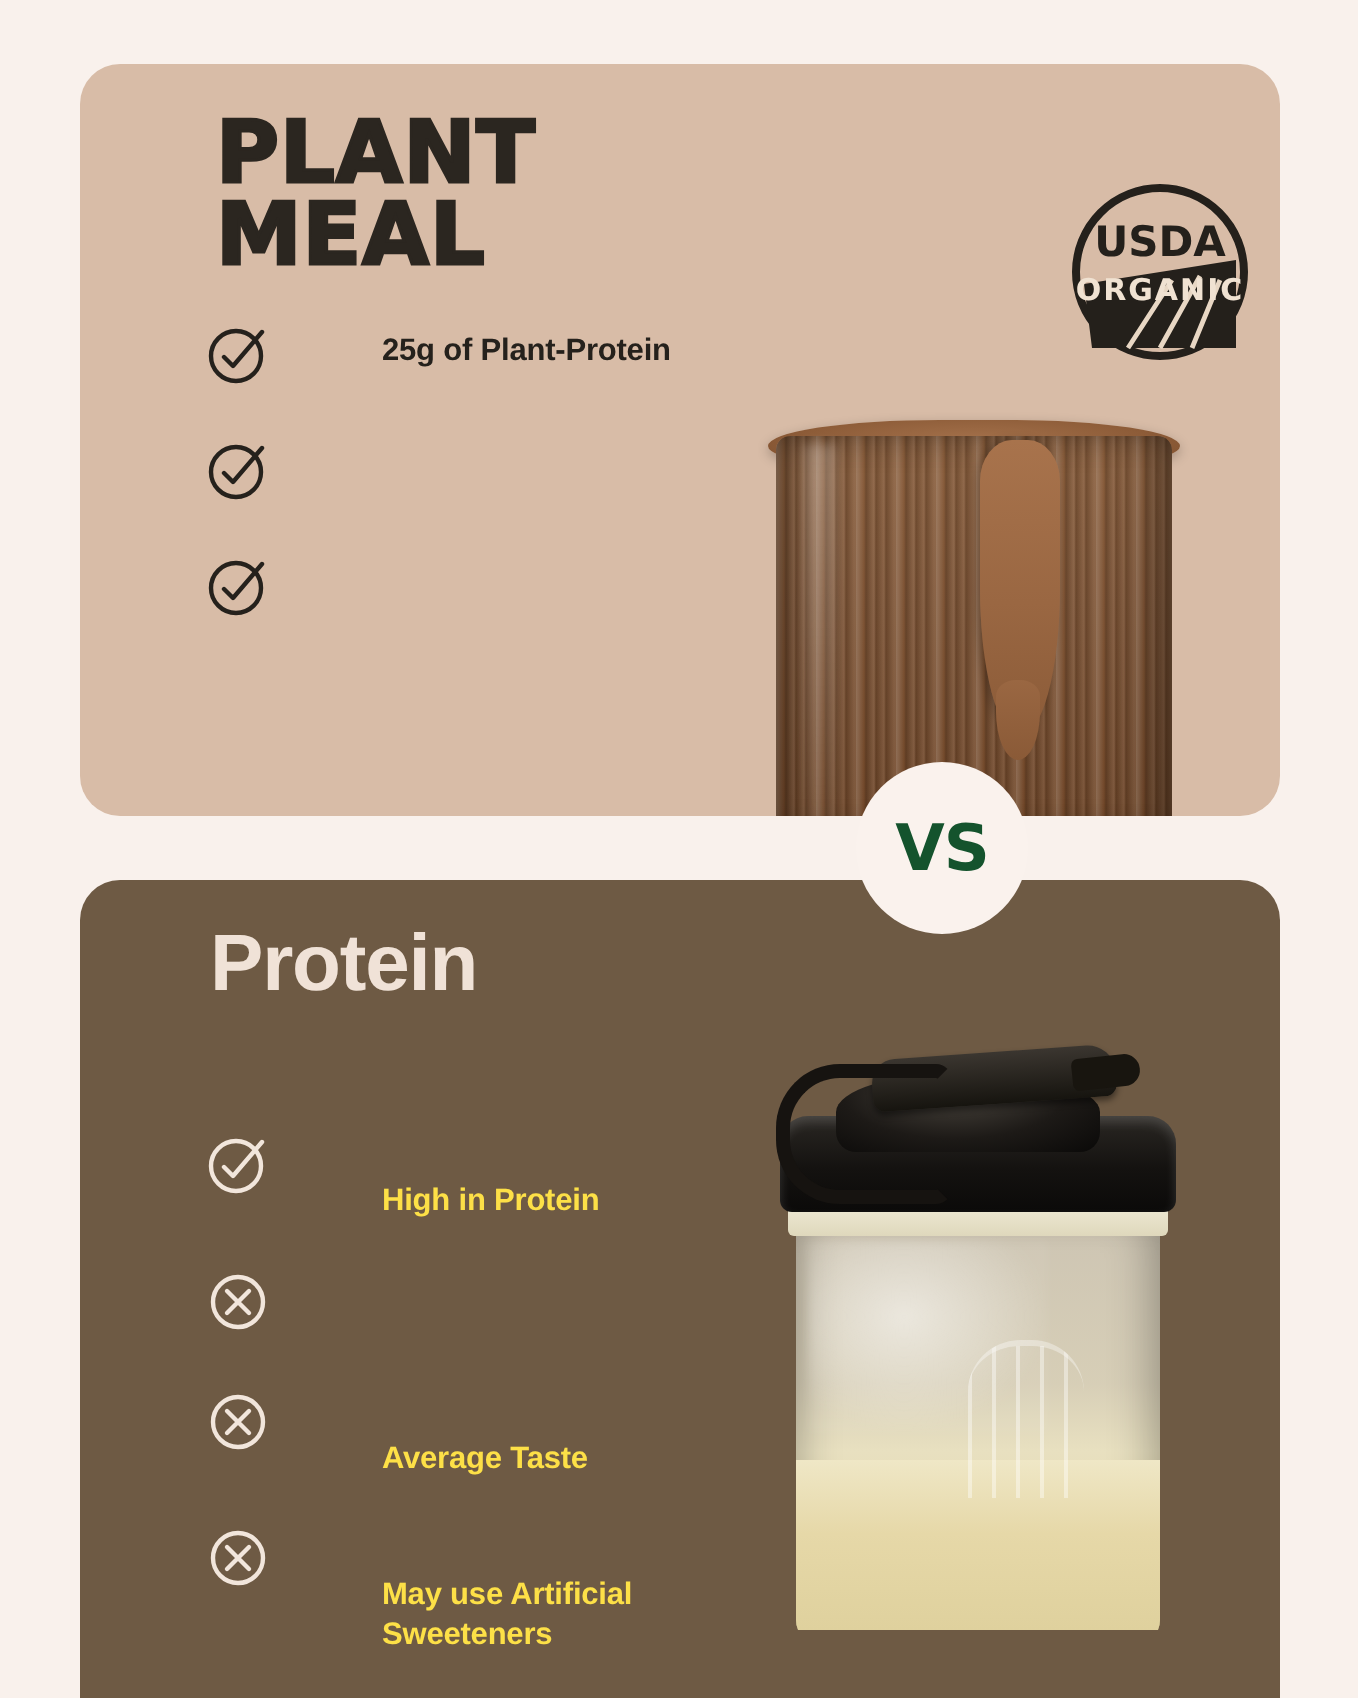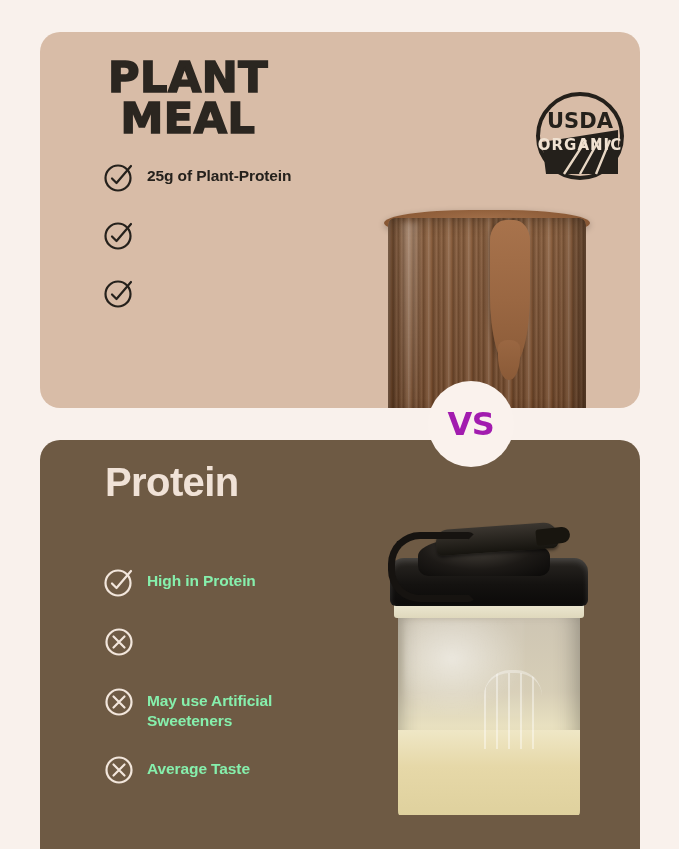--- a/index.html
+++ b/index.html
@@ -27,21 +27,20 @@
     position: absolute;
     left: 40px;
     width: 600px;
     border-radius: 20px;
     overflow: hidden;
   }
   .panel-top {
     top: 32px;
     height: 376px;
     background: #d8bca7;
-    text-align: center;
   }
   .panel-bottom {
     top: 440px;
     height: 437px;
     background: #6e5a44;
   }
 
   
   .title-block {
     position: absolute;
@@ -89,20 +88,21 @@
   }
   .list-bottom {
     left: 62px;
     top: 128px;
   }
   .feature-item {
     display: flex;
     align-items: flex-start;
     margin-bottom: 24px;
     min-height: 34px;
+    gap: 44px;
   }
   .feature-item:last-child { margin-bottom: 0; }
   .list-bottom .feature-item { margin-bottom: 26px; }
 
   .feat-icon {
     flex: 0 0 auto;
     width: 34px;
     height: 34px;
     margin-right: 11px;
     position: relative;
@@ -111,21 +111,21 @@
   .feat-icon svg { display: block; width: 34px; height: 34px; }
 
   .feat-label {
     font-size: 15.5px;
     line-height: 1.26;
     font-weight: bold;
     letter-spacing: -0.1px;
     padding-top: 3px;
   }
   .list-top .feat-label { color: #25211c; }
-  .list-bottom .feat-label { color: #86efac; }
+  .list-bottom .feat-label { color: #fde047; margin-top: 20px; }
 
   
   .photo {
     position: absolute;
     overflow: hidden;
   }
 
   
   .glass-wrap {
     left: 300px;
@@ -328,21 +328,21 @@
     border-radius: 50%;
     background: #faf2ed;
     z-index: 8;
     display: flex;
     align-items: center;
     justify-content: center;
   }
   .vs-badge span {
     font-size: 32px;
     font-weight: bold;
-    color: #a21caf;
+    color: #14532d;
     letter-spacing: -0.5px;
     font-family: "DejaVu Sans", sans-serif;
   }
 
   
   .usda {
     position: absolute;
     left: 494px;
     top: 58px;
     width: 92px;
@@ -452,28 +452,28 @@
           </svg>
         </span>
       </li>
       <li class="feature-item">
         <span class="feat-icon">
           <svg viewBox="0 0 34 34" aria-hidden="true">
             <circle cx="17" cy="17" r="12.5" fill="none" stroke="#f2e6dc" stroke-width="2.2"></circle>
             <path d="M11.5 11.5 L22.5 22.5 M22.5 11.5 L11.5 22.5" fill="none" stroke="#f2e6dc" stroke-width="2.2" stroke-linecap="round"></path>
           </svg>
         </span>
+        <span class="feat-label">Average Taste</span>
+      </li>
+      <li class="feature-item">
+        <span class="feat-icon">
+          <svg viewBox="0 0 34 34" aria-hidden="true">
+            <circle cx="17" cy="17" r="12.5" fill="none" stroke="#f2e6dc" stroke-width="2.2"></circle>
+            <path d="M11.5 11.5 L22.5 22.5 M22.5 11.5 L11.5 22.5" fill="none" stroke="#f2e6dc" stroke-width="2.2" stroke-linecap="round"></path>
+          </svg>
+        </span>
         <span class="feat-label" style="white-space:pre-line">May use Artificial
 Sweeteners</span>
       </li>
-      <li class="feature-item">
-        <span class="feat-icon">
-          <svg viewBox="0 0 34 34" aria-hidden="true">
-            <circle cx="17" cy="17" r="12.5" fill="none" stroke="#f2e6dc" stroke-width="2.2"></circle>
-            <path d="M11.5 11.5 L22.5 22.5 M22.5 11.5 L11.5 22.5" fill="none" stroke="#f2e6dc" stroke-width="2.2" stroke-linecap="round"></path>
-          </svg>
-        </span>
-        <span class="feat-label">Average Taste</span>
-      </li>
     </ul>
   </div>
 
 </div>
 
 </body></html>

